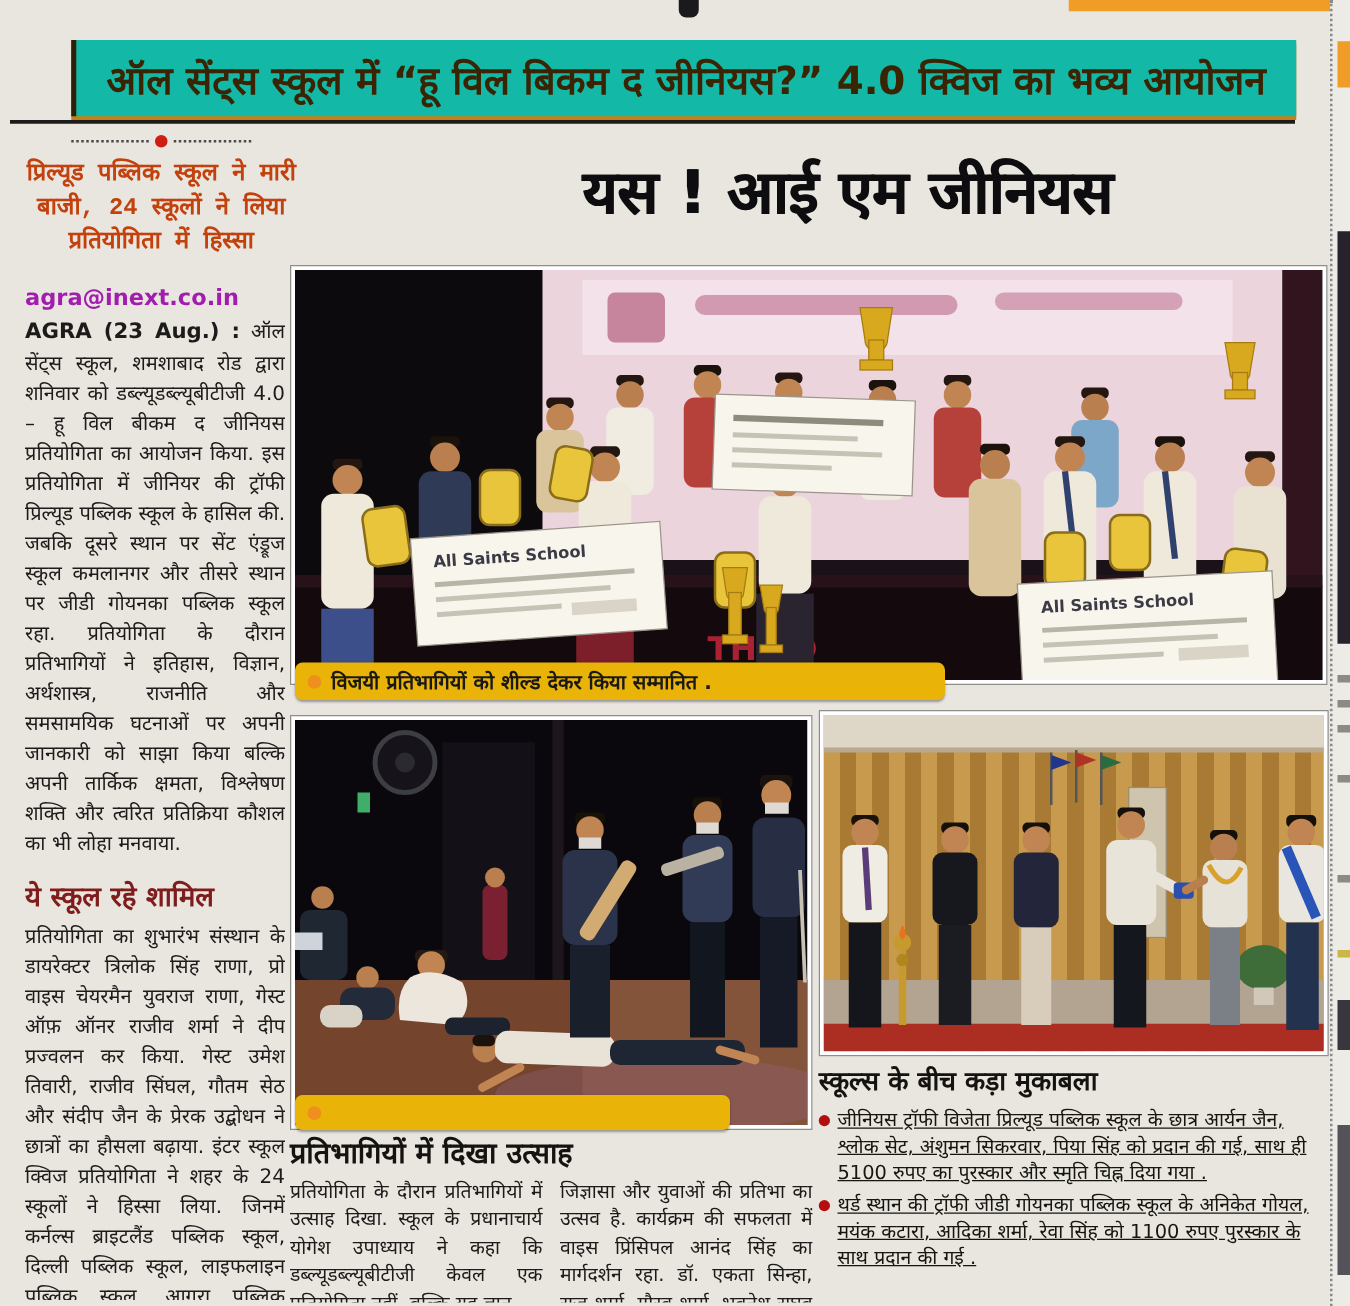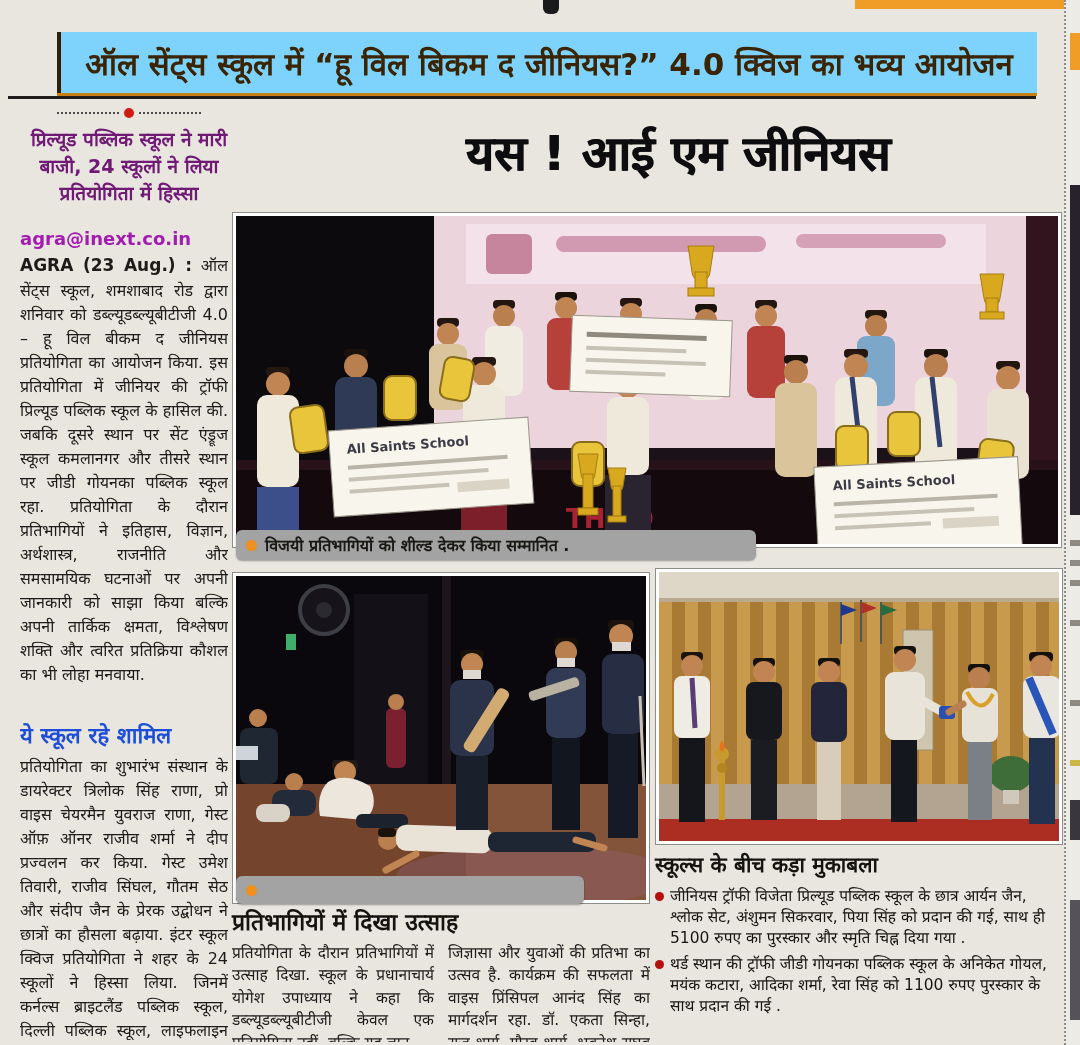--- a/index.html
+++ b/index.html
@@ -1,68 +1,68 @@
 <!DOCTYPE html>
 <html><head>
 <meta charset="utf-8">
 <style>
   html,body{margin:0;padding:0;width:1080px;height:1045px;overflow:hidden;
     background:#e9e6e0;font-family:"DejaVu Sans",sans-serif;color:#1c1b19;}
   .abs{position:absolute;}
   
-  #top-banner{left:57px;top:32px;width:976px;height:61px;background:#7dd3fc;
+  #top-banner{left:57px;top:32px;width:976px;height:61px;background:#14b8a6;
     border-left:4px solid #2f1f06;box-shadow:0 3px 0 #c87f14;
     display:flex;align-items:center;justify-content:center;
     font-size:31px;font-weight:bold;color:#3a2403;white-space:nowrap;}
   #banner-rule{left:8px;top:96px;width:1028px;height:3px;background:#1d1c1a;}
   #corner-orange{left:855px;top:0;width:225px;height:9px;background:#ef9d26;}
   #top-mark{left:543px;top:0;width:16px;height:14px;background:#1a191c;border-radius:0 0 6px 6px;}
   
   #kicker{left:20px;top:108px;width:218px;}
   .dotline{display:flex;align-items:center;justify-content:center;margin-bottom:8px;}
   .dotline .seg{width:62px;border-top:2px dotted #4a4a4a;}
   .dotline .reddot{width:10px;height:10px;border-radius:50%;background:#cf1d12;margin:0 5px;}
-  #kicker-text{font-size:19px;font-weight:bold;text-align:center;line-height:1.42;color:#701a75;}
+  #kicker-text{font-size:19px;font-weight:bold;text-align:center;line-height:1.42;color:#c2410c;font-family:Liberation Mono, monospace;}
   
   #headline{left:312px;top:92px;width:732px;height:118px;display:flex;align-items:center;
     justify-content:center;font-size:48px;font-weight:800;color:#0d0d0f;white-space:nowrap;
     text-shadow:1px 0 0 #0d0d0f;}
   
   #left-col{left:20px;top:228px;width:208px;height:812px;overflow:hidden;}
   #email{color:#a21caf;font-weight:bold;font-size:18px;margin:0 0 4px 0;}
   .body-text{font-size:16px;line-height:1.5;text-align:justify;margin:0;}
   .dateline{font-weight:bold;font-size:17px;}
-  .subhead{font-size:22px;font-weight:bold;margin:32px 0 6px 0;color:#1d4ed8;}
+  .subhead{font-size:22px;font-weight:bold;margin:14px 0 6px 0;color:#7f1d1d;}
   
   .photo{background:#fff;border:1px solid #8f8d88;padding:3px;box-sizing:border-box;}
   .photo svg{display:block;}
   #photo1{left:232px;top:212px;width:830px;height:336px;}
   #photo2{left:232px;top:572px;width:418px;height:332px;}
   #photo3{left:655px;top:568px;width:408px;height:277px;}
   #photo3 .curtain{width:100%;height:100%;position:relative;
     background:
       linear-gradient(#ded6c6 0 26px, rgba(0,0,0,0) 26px),
       repeating-linear-gradient(90deg,#c89a4e 0 13px,#a87a33 13px 26px);}
   #photo3 svg{position:absolute;left:0;top:0;}
   
-  .cap{position:absolute;background:#a3a3a3;border-radius:6px;box-shadow:0 1px 2px rgba(0,0,0,.35);
+  .cap{position:absolute;background:#eab308;border-radius:6px;box-shadow:0 1px 2px rgba(0,0,0,.35);
     display:flex;align-items:center;padding:0 10px;font-weight:bold;color:#191815;}
   .cap .odot{width:11px;height:11px;border-radius:50%;background:#ef8f1d;margin-right:8px;flex:none;}
   #cap1{left:236px;top:530px;width:500px;height:30px;font-size:16px;}
   #cap2{left:236px;top:876px;width:328px;height:28px;font-size:15px;}
   
   #mid-head{left:232px;top:905px;width:416px;font-size:23px;font-weight:bold;color:#14130f;}
   #mid-cols{left:232px;top:942px;width:418px;height:100px;display:flex;gap:14px;overflow:hidden;}
   #mid-cols .col{width:202px;font-size:15.5px;line-height:1.45;text-align:justify;}
   
   #res-head{left:655px;top:850px;width:405px;font-size:21px;font-weight:bold;color:#14130f;}
   #res-list{left:655px;top:886px;width:408px;}
   .bullet{display:flex;margin-bottom:5px;}
   .bullet .rdot{width:9px;height:9px;border-radius:50%;background:#b40f0f;margin:6px 6px 0 0;flex:none;}
-  .bullet .btxt{font-size:15.5px;line-height:1.35;color:#16150f;}
+  .bullet .btxt{font-size:15.5px;line-height:1.35;color:#16150f;text-decoration:underline;}
   
   #right-strip{left:1064px;top:0;width:16px;height:1045px;background:#edebe6;
     border-left:2px dotted #8a8a8a;box-sizing:border-box;}
   #right-strip .blk{position:absolute;left:4px;width:12px;}
 </style>
 </head>
 <body>
 
 <div class="abs" id="corner-orange"></div>
 <div class="abs" id="top-mark"></div>

